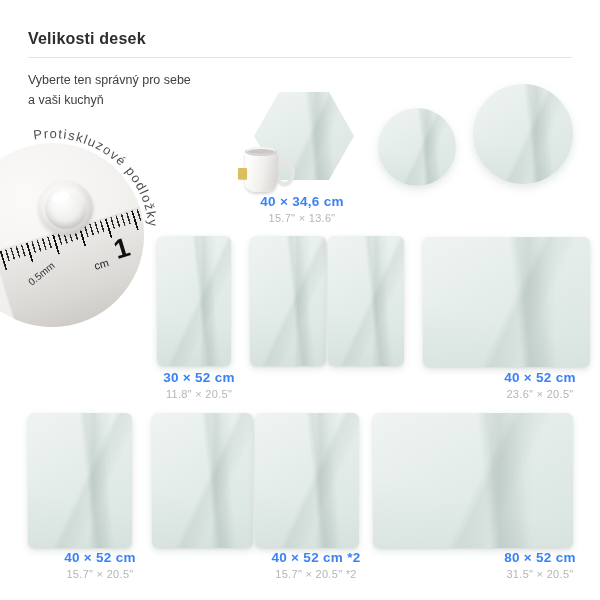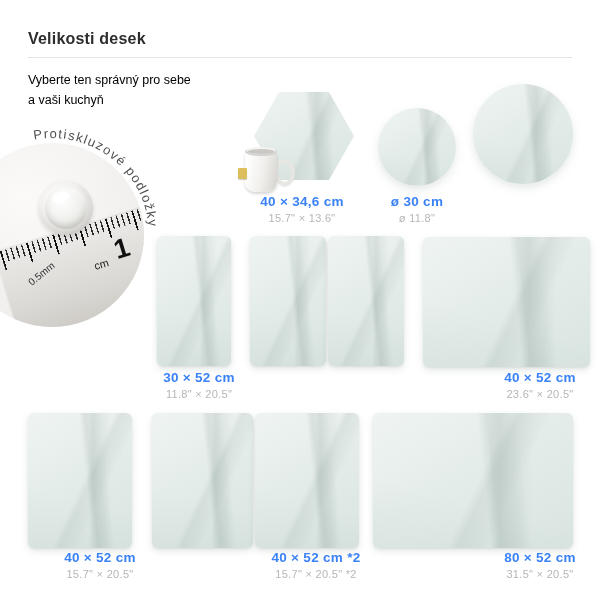--- a/index.html
+++ b/index.html
@@ -2,21 +2,21 @@
 <html><head>
 <meta charset="utf-8">
 <style>
   html,body{margin:0;padding:0;background:#fff;}
   #stage{position:relative;width:600px;height:600px;background:#fff;overflow:hidden;
          font-family:"Liberation Sans","DejaVu Sans",sans-serif;}
 
   
   .title{position:absolute;left:28px;top:30px;font-size:16px;font-weight:bold;color:#2d2d2d;letter-spacing:.2px;}
   .divider{position:absolute;left:28px;top:57px;width:544px;height:1px;background:#e4e4e4;}
-  .subtitle{position:absolute;left:28px;top:70px;font-size:12.5px;color:#000000;line-height:1.6;}
+  .subtitle{position:absolute;left:28px;top:70px;font-size:12.5px;color:#404040;line-height:1.6;}
 
   
   .glass{position:absolute;
     background:
       linear-gradient(115deg, rgba(255,255,255,0) 52%, rgba(148,164,158,.16) 56%, rgba(148,164,158,.08) 64%, rgba(255,255,255,0) 68%),
       linear-gradient(15deg, rgba(190,205,198,.22) 0%, rgba(255,255,255,0) 38%),
       linear-gradient(150deg, #eff4f2 0%, #e2ebe8 55%, #d9e4e0 100%);
     box-shadow:0 3px 7px rgba(90,105,98,.16),0 1px 2px rgba(90,105,98,.10);}
   .glass::before,.glass::after{content:"";position:absolute;inset:0;border-radius:inherit;}
   .glass::before{background:linear-gradient(90deg, transparent 58%, rgba(140,158,150,.14) 63%, rgba(140,158,150,.07) 74%, transparent 80%);}
@@ -117,24 +117,20 @@
     <div class="mug-rim-inner"></div>
     <div class="mug-tag"></div>
   </div>
   <div id="p-c30" class="glass round"></div>
   <div id="p-c40" class="glass round"></div>
 
   <div id="l-hex" class="lbl">
     <div class="cm">40 × 34,6 cm</div>
     <div class="in">15.7" × 13.6"</div>
   </div>
-  <div id="l-c30" class="lbl">
-    <div class="cm">ø 30 cm</div>
-    <div class="in">ø 11.8"</div>
-  </div>
 
   <div id="p-r30" class="glass board"></div>
   <div id="p-r30a" class="glass board"></div>
   <div id="p-r30b" class="glass board"></div>
   <div id="p-r60" class="glass board"></div>
 
   <div id="l-r30" class="lbl">
     <div class="cm">30 × 52 cm</div>
     <div class="in">11.8" × 20.5"</div>
   </div>

